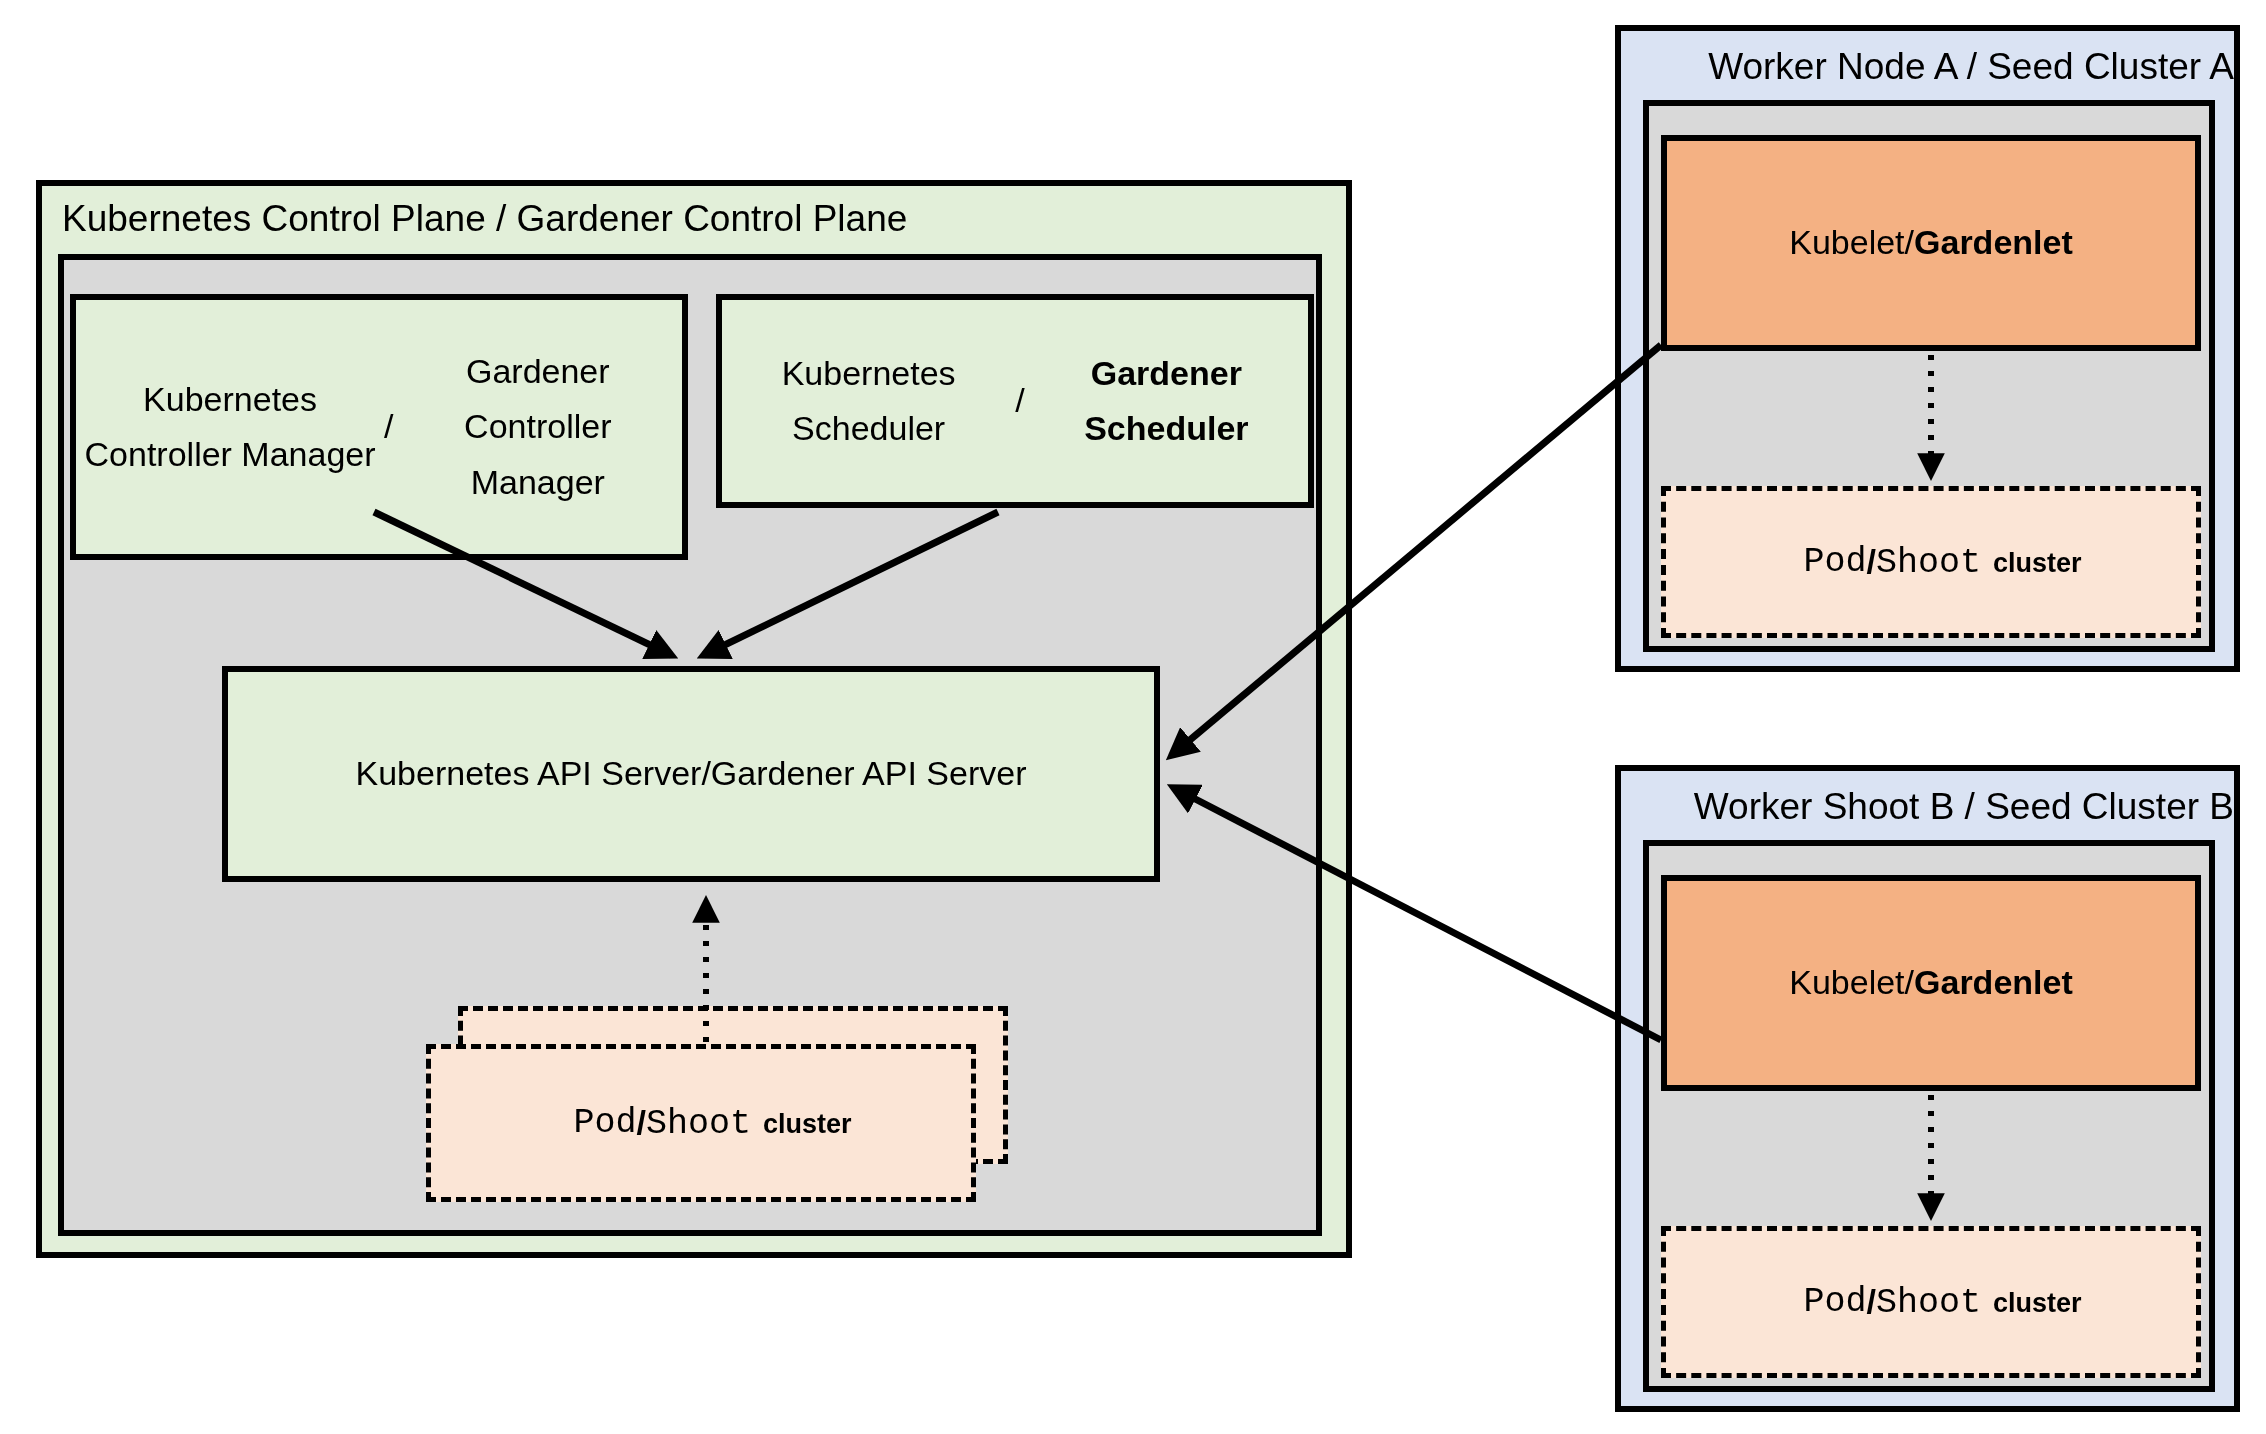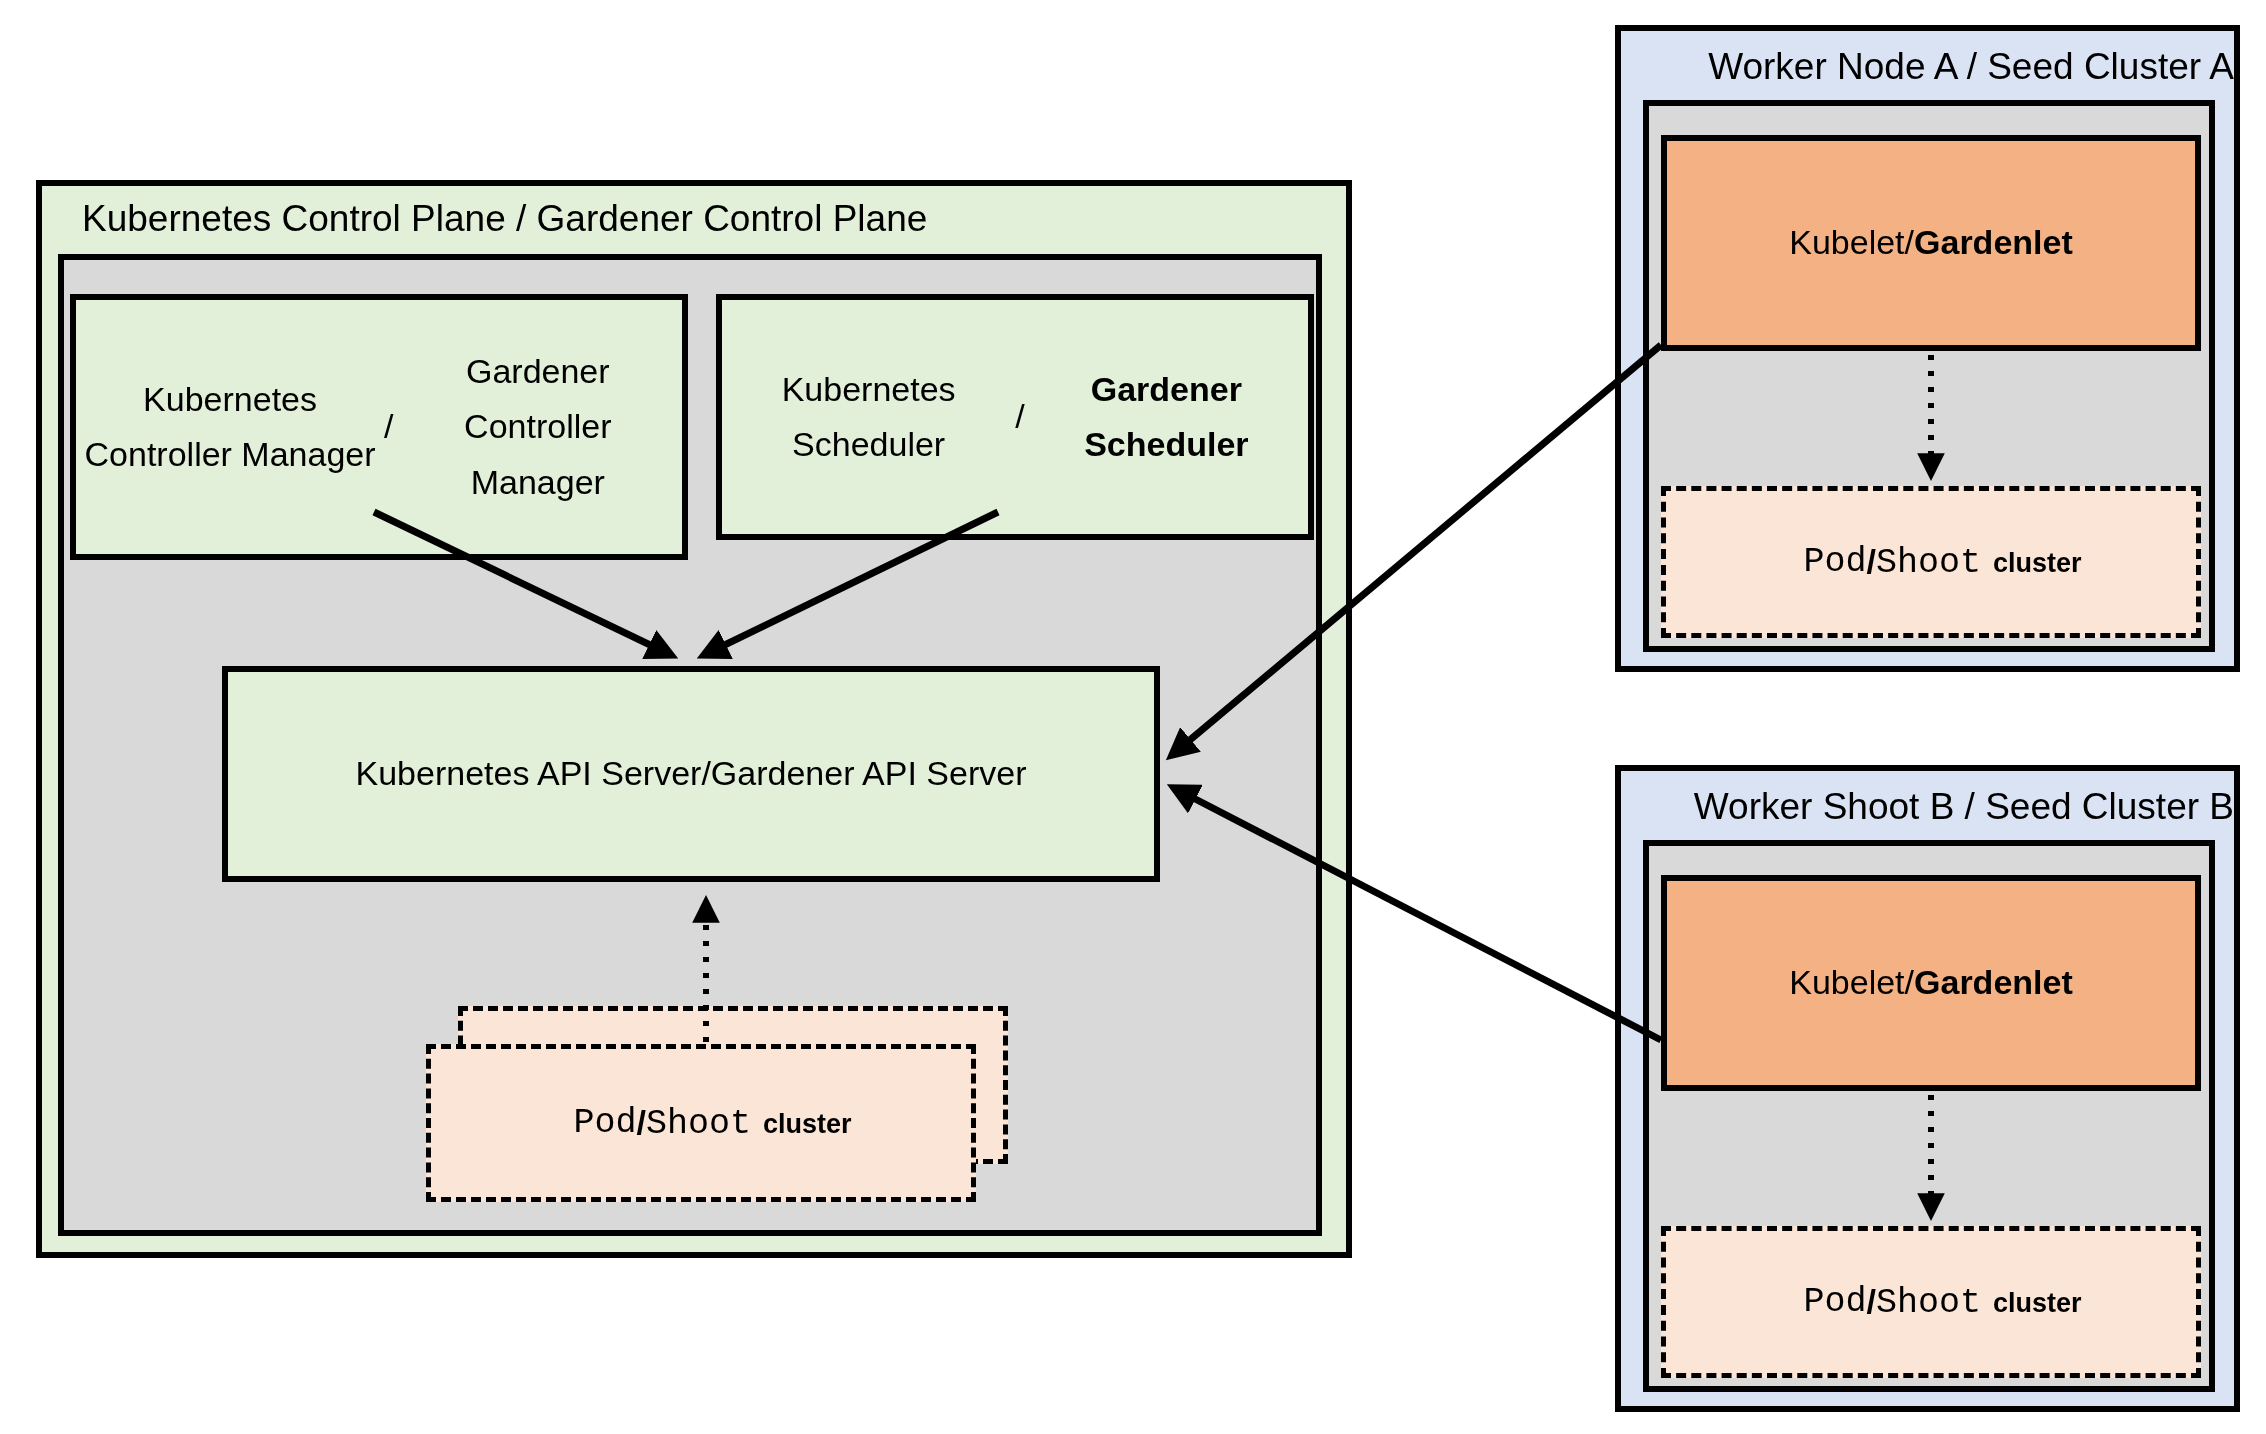--- a/index.html
+++ b/index.html
@@ -23,21 +23,21 @@
   .green{background:var(--light-green);}
   .grayfill{background:var(--gray);}
   .bluefill{background:var(--light-blue);}
   .orangefill{background:var(--orange);}
   .peachfill{background:var(--peach);padding-left:23px;}
   .dashed{border:5px dashed var(--black);}
   .bold{font-weight:bold;}
   .mono{font-family:"Liberation Mono", monospace; font-size:35px;}
   .sans-bold{font-family:"Liberation Sans", sans-serif; font-weight:bold; font-size:27px; margin-left:12px;margin-top:19px;}
   .cp-title{
-    font-size:37px; line-height:66px; padding-left:28px; white-space:nowrap;margin-left:12px;
+    font-size:37px; line-height:66px; padding-left:20px; white-space:nowrap;
   }
   .worker-title{
     font-size:37px; line-height:72px; text-align:right; white-space:nowrap;
   }
   .overlay{position:absolute; left:0; top:0; width:2266px; height:1434px; pointer-events:none; z-index:10;}
   .overlay line{stroke:var(--black);}
 </style>
 </head>
 <body>
 
@@ -48,21 +48,21 @@
   </div>
 
   <div class="abs panel grayfill" style="left:58px; top:254px; width:1264px; height:982px;"></div>
 
   <div class="abs box green" style="left:70px; top:294px; width:618px; height:266px;">
     <div>Kubernetes Controller Manager</div>
     <div>/</div>
     <div>Gardener Controller Manager</div>
   </div>
 
-  <div class="abs box green" style="left:716px; top:294px; width:598px; height:246px;">
+  <div class="abs box green" style="left:716px; top:294px; width:598px; height:214px;">
     <div>Kubernetes Scheduler</div>
     <div>/</div>
     <div class="bold">Gardener Scheduler</div>
   </div>
 
   <div class="abs box green" style="left:222px; top:666px; width:938px; height:216px;">
     <div>Kubernetes API Server</div>
     <div>/</div>
     <div>Gardener API Server</div>
   </div>

